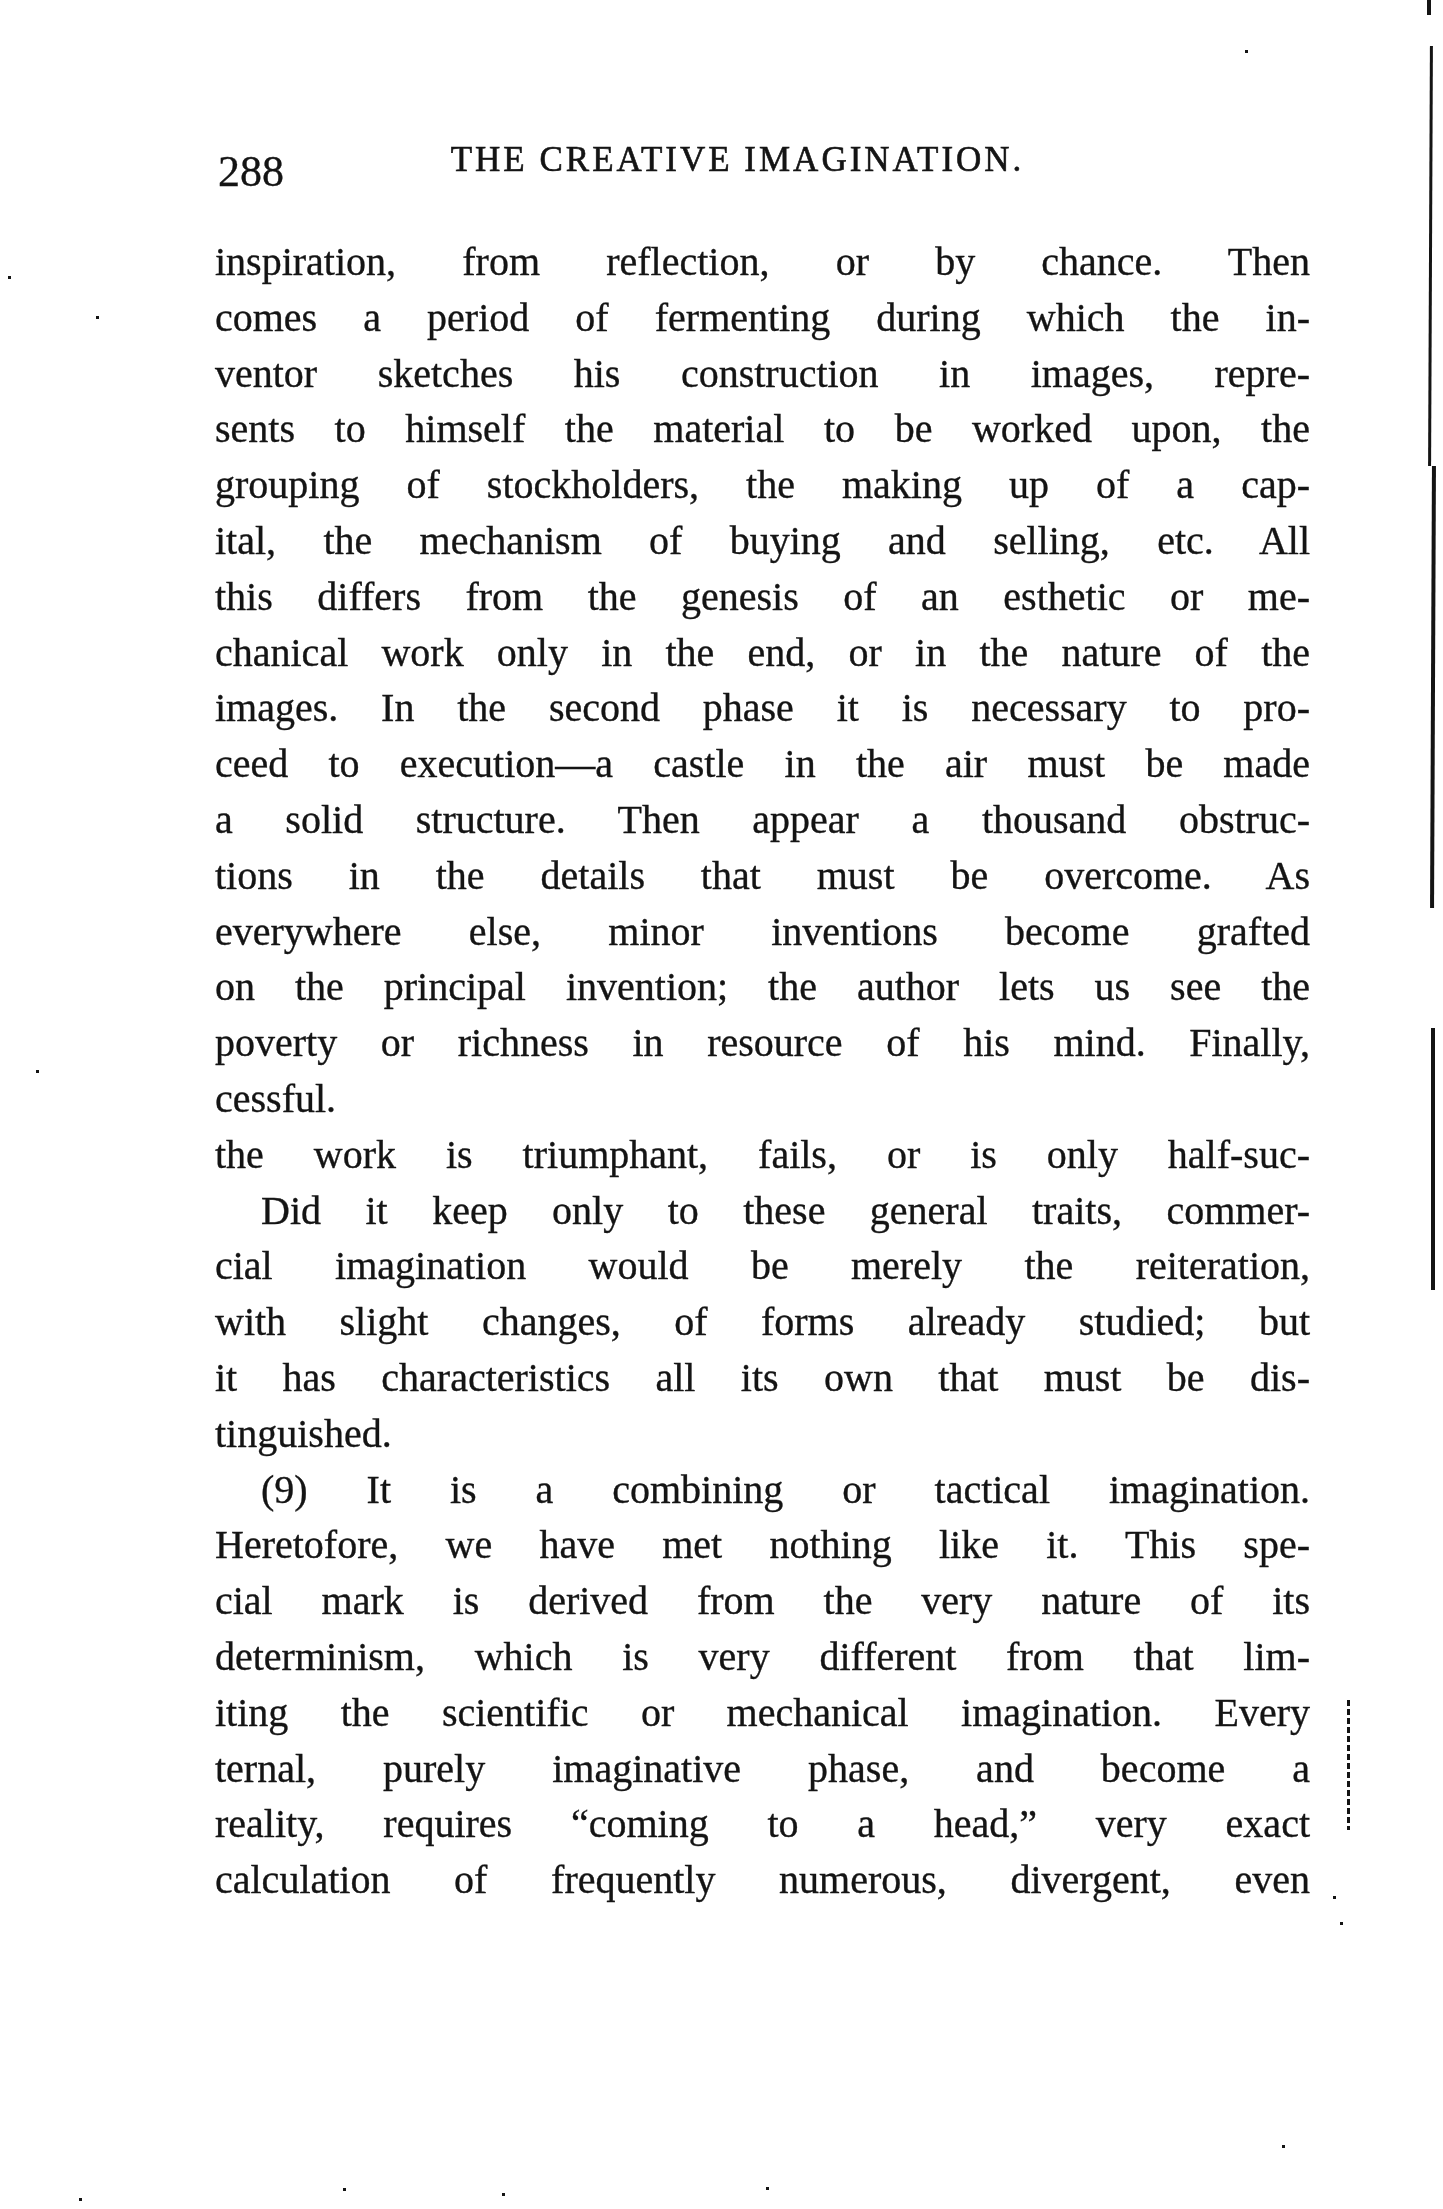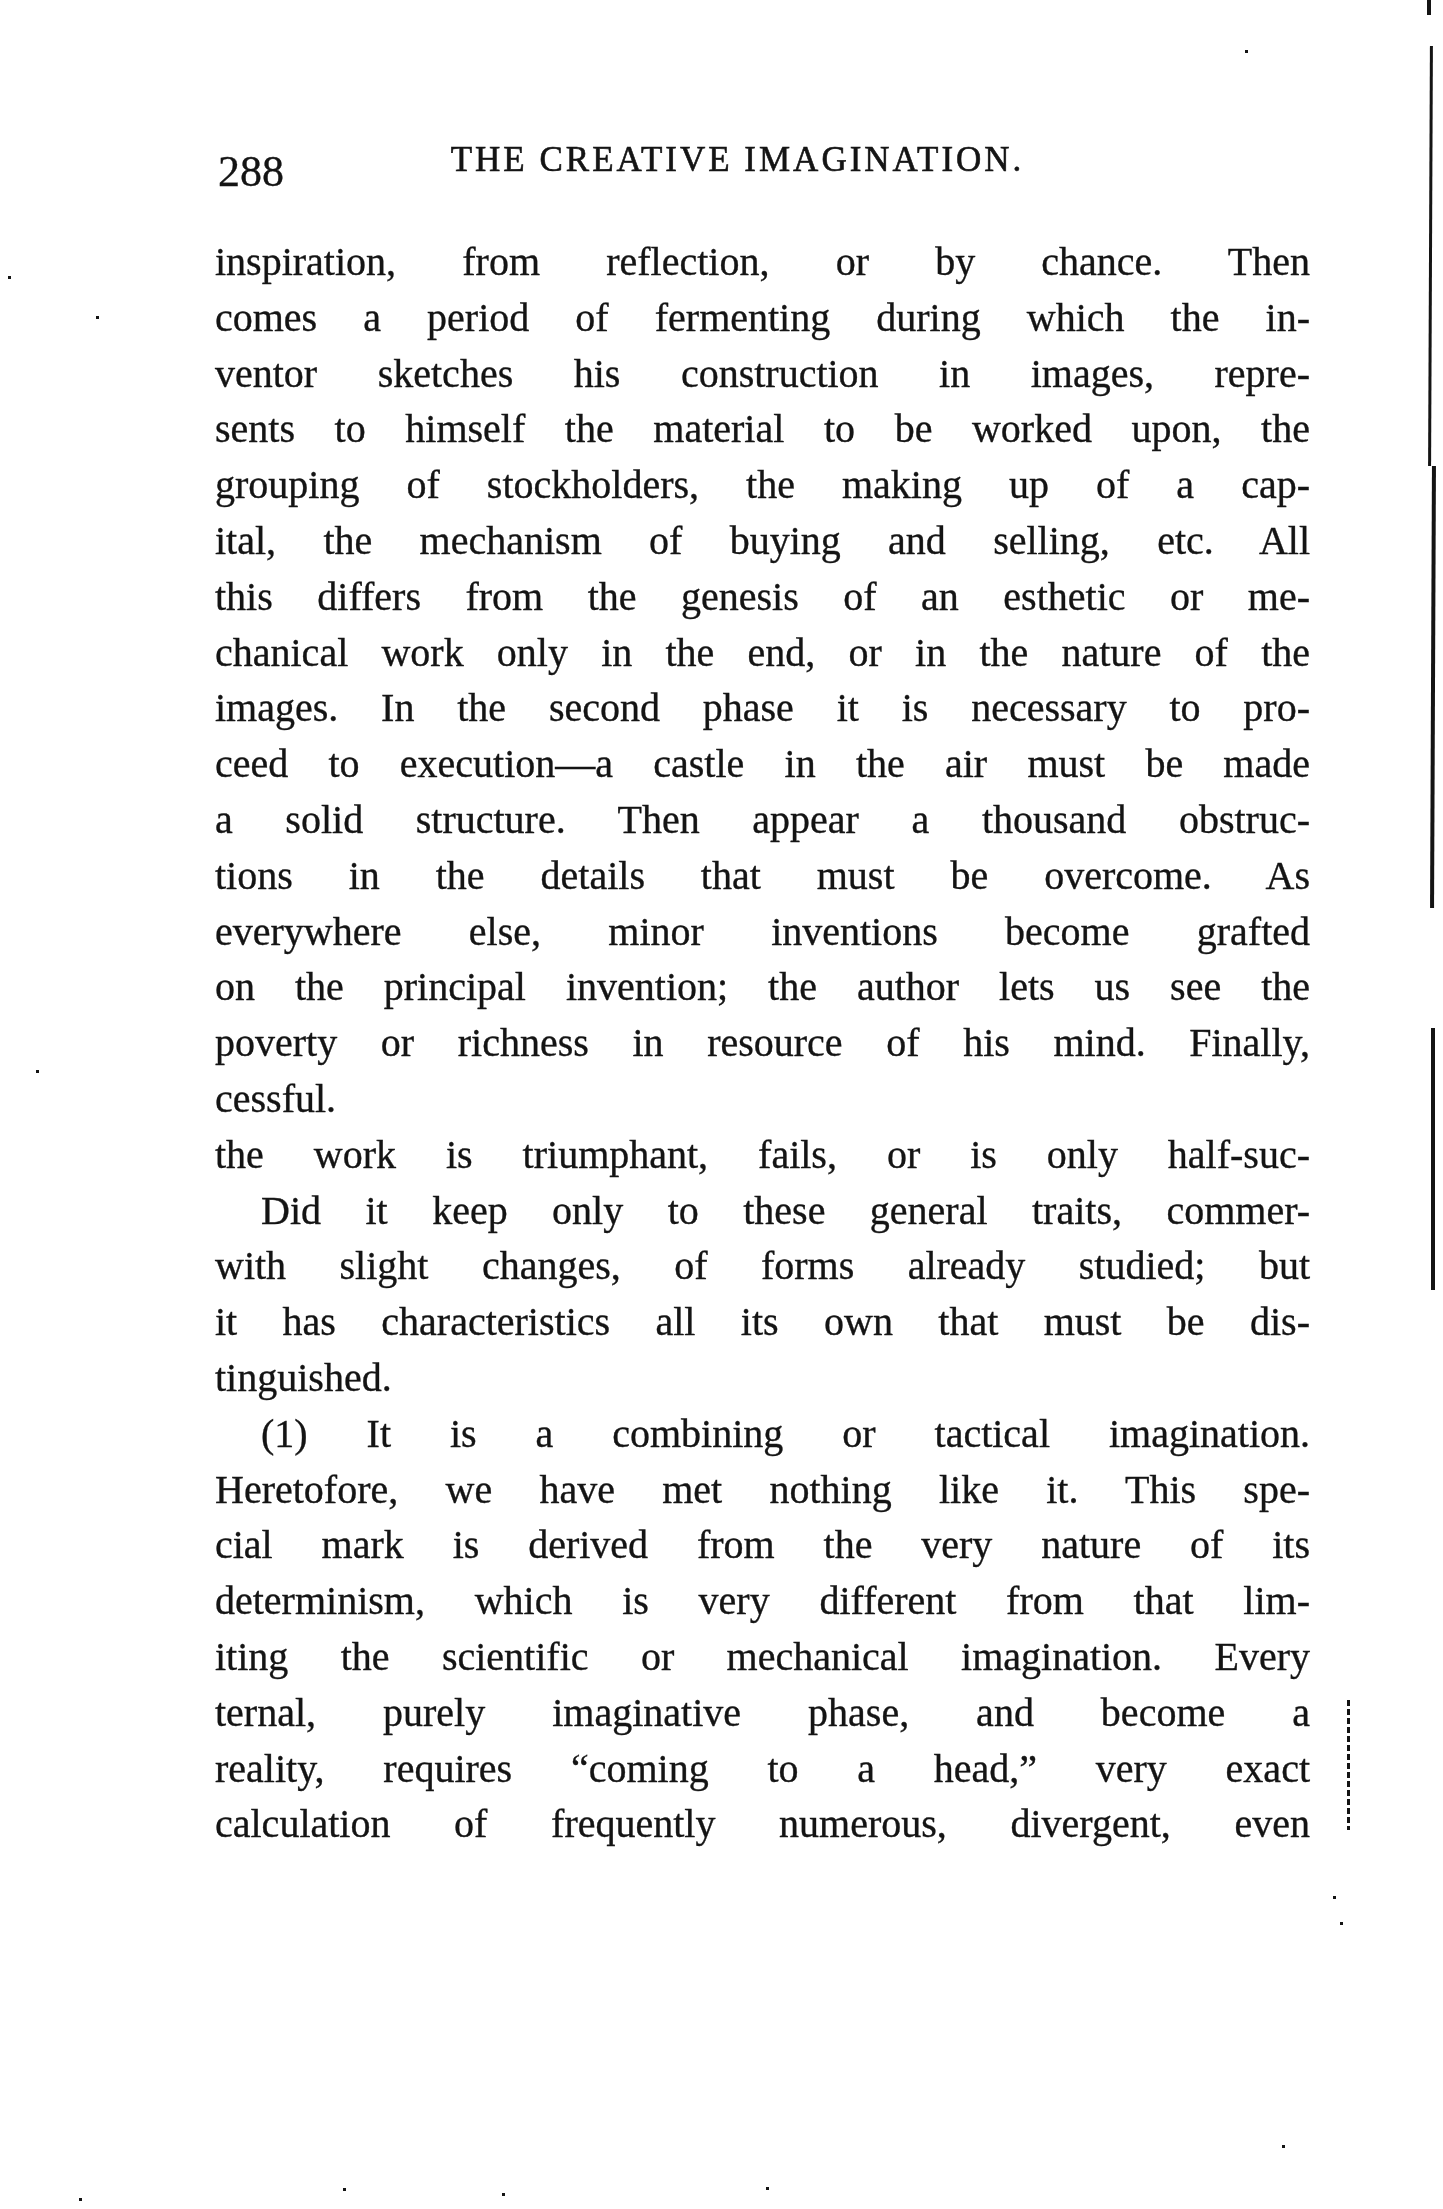--- a/index.html
+++ b/index.html
@@ -94,24 +94,25 @@
       <div class="line">images. In the second phase it is necessary to pro-</div>
       <div class="line">ceed to execution—a castle in the air must be made</div>
       <div class="line">a solid structure. Then appear a thousand obstruc-</div>
       <div class="line">tions in the details that must be overcome. As</div>
       <div class="line">everywhere else, minor inventions become grafted</div>
       <div class="line">on the principal invention; the author lets us see the</div>
       <div class="line">poverty or richness in resource of his mind. Finally,</div>
       <div class="line left">cessful.</div>
       <div class="line">the work is triumphant, fails, or is only half-suc-</div>
       <div class="line indent">Did it keep only to these general traits, commer-</div>
+      <div class="line">cial imagination would be merely the reiteration,</div>
       <div class="line">with slight changes, of forms already studied; but</div>
       <div class="line">it has characteristics all its own that must be dis-</div>
       <div class="line left">tinguished.</div>
-      <div class="line indent">(1) It is a combining or tactical imagination.</div>
+      <div class="line indent">(9) It is a combining or tactical imagination.</div>
       <div class="line">Heretofore, we have met nothing like it. This spe-</div>
       <div class="line">cial mark is derived from the very nature of its</div>
       <div class="line">determinism, which is very different from that lim-</div>
       <div class="line">iting the scientific or mechanical imagination. Every</div>
       <div class="line">ternal, purely imaginative phase, and become a</div>
       <div class="line">reality, requires “coming to a head,” very exact</div>
       <div class="line">calculation of frequently numerous, divergent, even</div>
     </div>
 
   <div id="artifacts">

